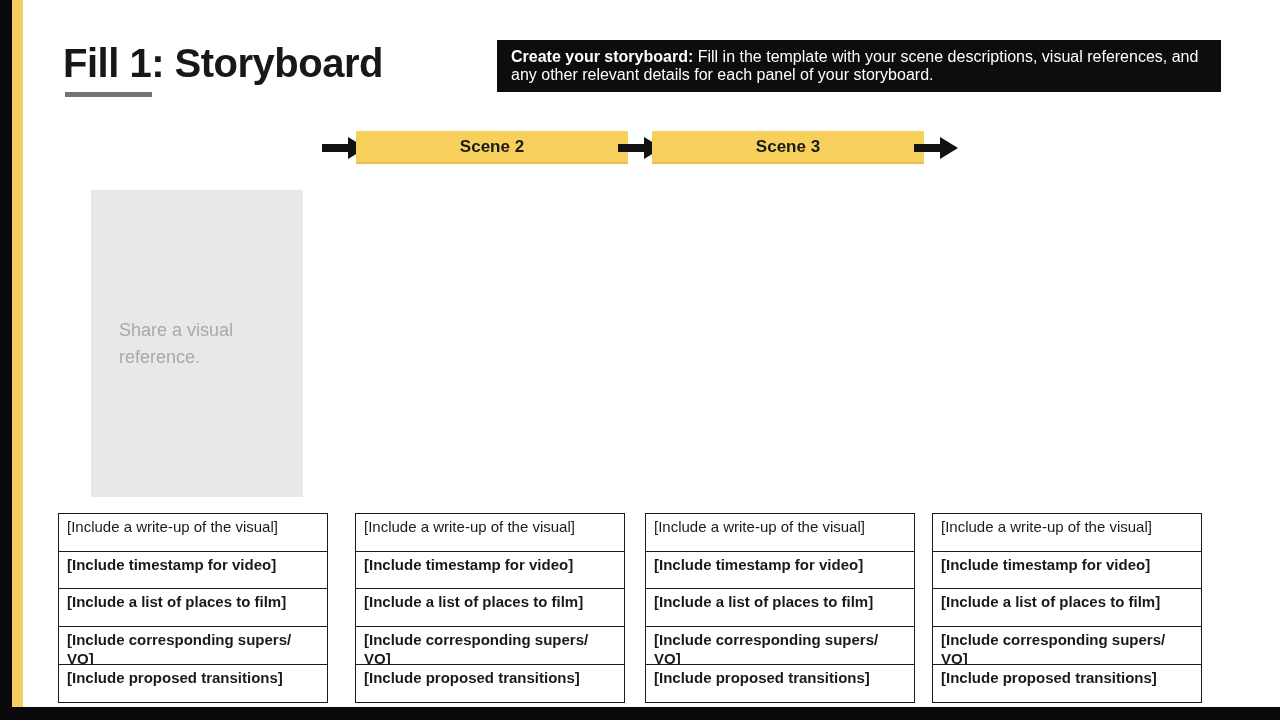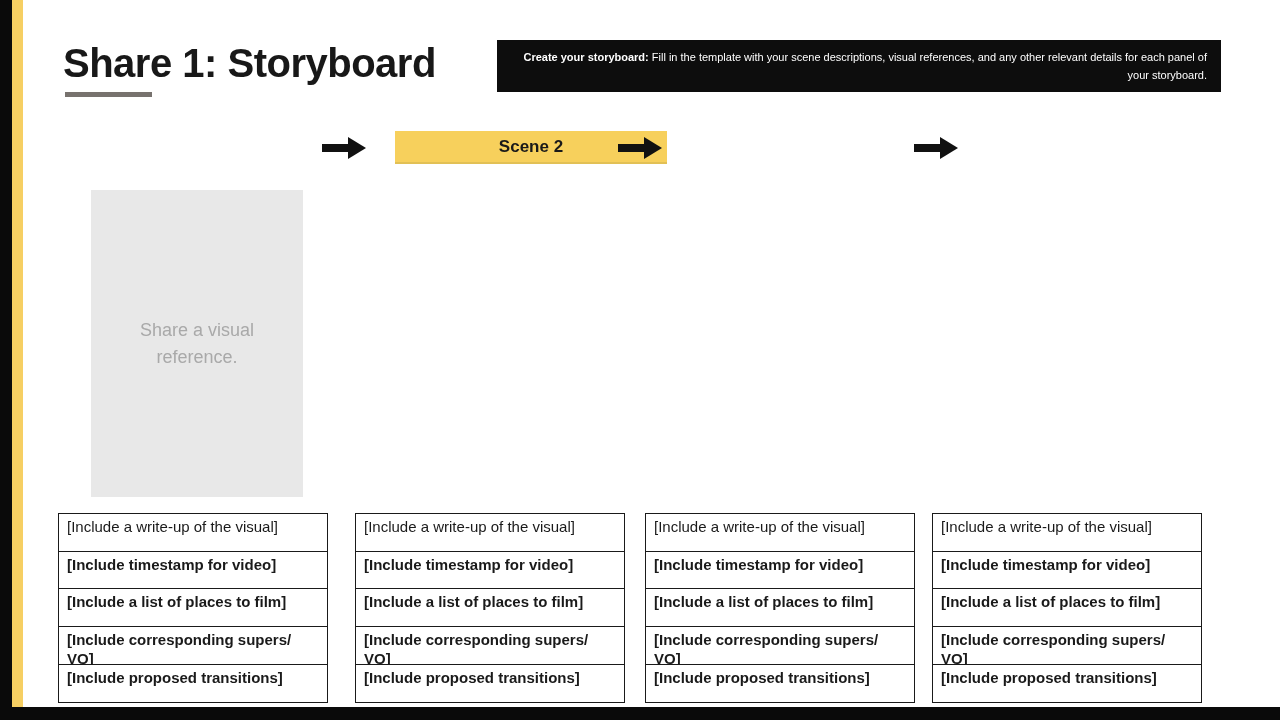--- a/index.html
+++ b/index.html
@@ -23,41 +23,41 @@
   }
   .title-underline{position:absolute;left:65px;top:92px;width:87px;height:5px;background:#77726e;}
 
   
   .instruction{
     position:absolute;left:497px;top:40px;width:724px;height:52px;
     background:#0d0d0d;color:#ffffff;
     box-sizing:border-box;padding:8px 14px;
     display:flex;align-items:center;justify-content:flex-end;
   }
-  .instruction p{margin:0;font-size:11px;line-height:18px;text-align:right;width:100%;}
+  .instruction p{margin:0;font-size:16px;line-height:18px;text-align:left;width:100%;}
   .instruction strong{font-weight:bold;}
 
   
   .scene-bar{
     position:absolute;top:131px;width:272px;height:31px;
     background:#f7d05c;border-bottom:2px solid #e2c055;
     display:flex;align-items:center;justify-content:center;
   }
   .scene-bar span{font-size:17px;font-weight:bold;color:#191919;}
-  .s1{left:60px;} .s2{left:356px;margin-left:39px;} .s3{left:652px;}
+  .s1{left:60px;} .s2{left:356px;} .s3{left:652px;}
 
   .arrow{position:absolute;top:136px;width:44px;height:24px;}
   .a1{left:322px;} .a2{left:618px;} .a3{left:914px;}
   .arrow svg{display:block;width:44px;height:24px;}
 
   
   .visual-placeholder{
     position:absolute;left:91px;top:190px;width:212px;height:307px;
     background:#e8e8e8;
-    display:flex;align-items:center;justify-content:center;text-align:center;
+    display:flex;align-items:center;justify-content:center;
     cursor:pointer;
   }
   .visual-placeholder span{
     color:#a9a9a9;font-size:18px;line-height:1.45;
     display:block;padding:0 28px;
   }
 
   
   .col{position:absolute;top:513px;width:270px;display:flex;flex-direction:column;}
   .c1{left:58px;} .c2{left:355px;} .c3{left:645px;} .c4{left:932px;}
@@ -71,41 +71,44 @@
 </style>
 </head>
 <body>
 
 <div class="slide">
 
   <div class="edge-black"></div>
   <div class="edge-yellow"></div>
   <div class="bottom-bar"></div>
 
-  <h1 class="title">Share 1: Storyboard</h1>
+  <h1 class="title">Fill 1: Storyboard</h1>
   <div class="title-underline"></div>
 
   <div class="instruction">
     <p><strong>Create your storyboard:</strong><span> Fill in the template with your scene descriptions, visual references, and any other relevant details for each panel of your storyboard.</span></p>
   </div>
 
   <div class="arrow a1">
     <svg viewBox="0 0 44 24" xmlns="http://www.w3.org/2000/svg">
         <rect x="0" y="8" width="27" height="8" fill="#111"></rect>
         <polygon points="26,1 26,23 44,12" fill="#111"></polygon>
       </svg>
   </div>
   <div class="scene-bar s2">
     <span>Scene 2</span>
   </div>
   <div class="arrow a2">
     <svg viewBox="0 0 44 24" xmlns="http://www.w3.org/2000/svg">
         <rect x="0" y="8" width="27" height="8" fill="#111"></rect>
         <polygon points="26,1 26,23 44,12" fill="#111"></polygon>
       </svg>
+  </div>
+  <div class="scene-bar s3">
+    <span>Scene 3</span>
   </div>
   <div class="arrow a3">
     <svg viewBox="0 0 44 24" xmlns="http://www.w3.org/2000/svg">
         <rect x="0" y="8" width="27" height="8" fill="#111"></rect>
         <polygon points="26,1 26,23 44,12" fill="#111"></polygon>
       </svg>
   </div>
 
   <div class="visual-placeholder">
     <span>Share a visual reference.</span>

